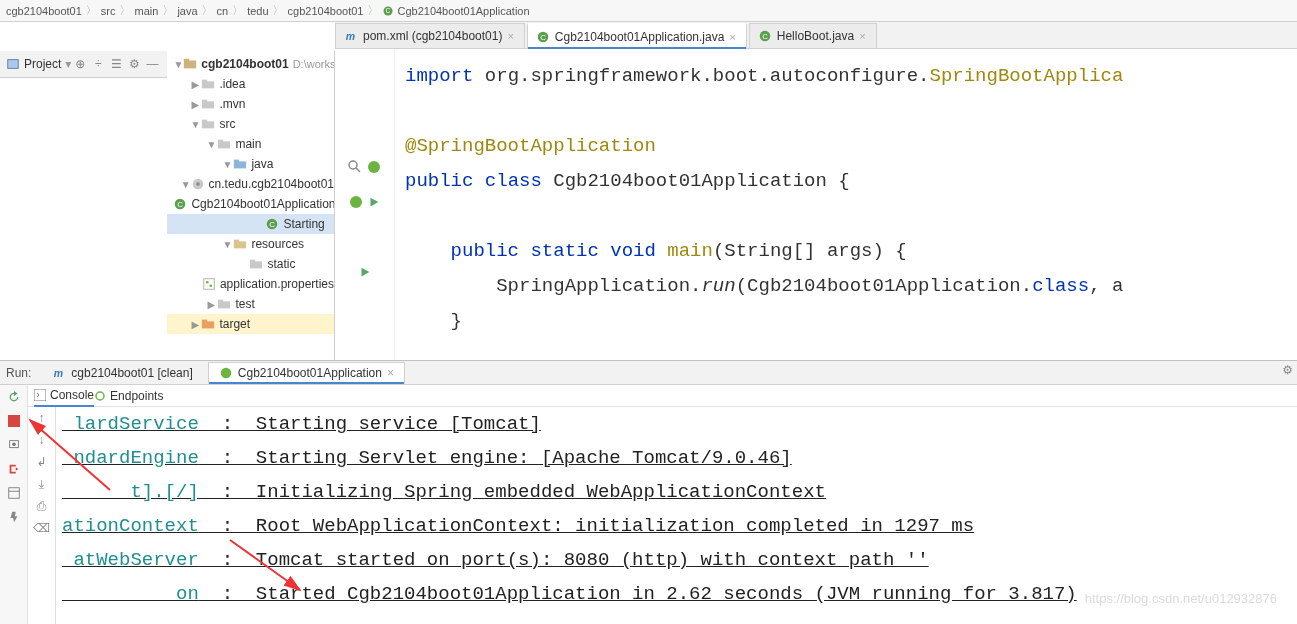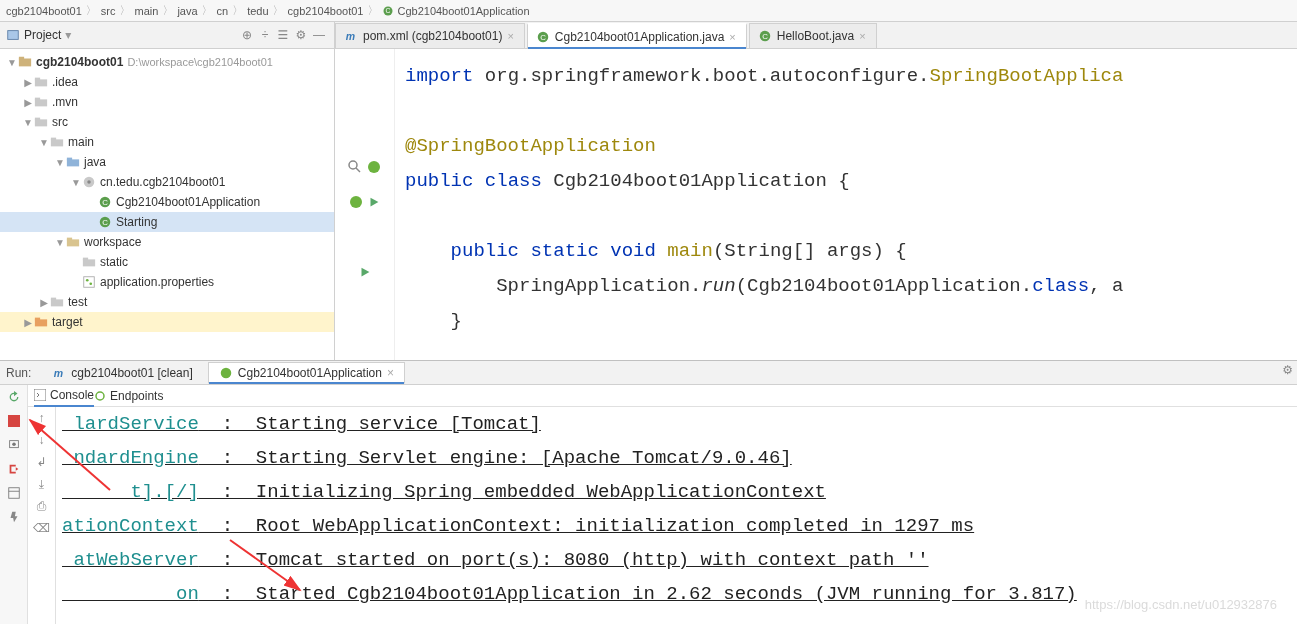--- a/index.html
+++ b/index.html
@@ -2,21 +2,21 @@
 <html><head>
 <meta charset="utf-8">
 <style>
 * { box-sizing: border-box; margin: 0; padding: 0; }
 body { font-family: "Segoe UI", Arial, sans-serif; font-size: 12px; background: #fff; color: #333; width: 1297px; height: 624px; overflow: hidden; position: relative; }
 .breadcrumb { height: 22px; border-bottom: 1px solid #d0d0d0; display: flex; align-items: center; padding: 0 6px; font-size: 11px; color: #555; background: #f7f7f7; }
 .breadcrumb span.sep { color: #aaa; margin: 0 4px; }
 .breadcrumb .crumb { display: flex; align-items: center; gap: 3px; }
 .crumb .ic { width: 12px; height: 12px; }
 .main-area { display: flex; height: 338px; }
-.sidebar { width: 335px; border-right: 1px solid #d0d0d0; display: flex; flex-direction: column; }
+.sidebar { width: 335px; border-right: 1px solid #d0d0d0; display: flex; flex-direction: row; margin-top: 29px; }
 .sidebar-header { height: 27px; background: #f2f2f2; border-bottom: 1px solid #d0d0d0; display: flex; align-items: center; padding: 0 6px; font-size: 12px; }
 .sidebar-header .title { flex: 1; display: flex; align-items: center; gap: 4px; }
 .sidebar-header .tool { width: 18px; text-align: center; color: #888; cursor: pointer; }
 .tree { flex: 1; overflow: auto; font-size: 12px; padding-top: 3px; }
 .tree-row { display: flex; align-items: center; height: 20px; padding-left: 6px; white-space: nowrap; }
 .tree-row.selected { background: #d5e4f5; }
 .arrow { width: 12px; text-align: center; color: #999; font-size: 10px; }
 .indent { display: inline-block; }
 .tree-icon { width: 14px; height: 14px; margin-right: 4px; display: inline-flex; align-items: center; justify-content: center; }
 .tree-label { }
@@ -50,21 +50,21 @@
 .console-tabs { height: 22px; border-bottom: 1px solid #e0e0e0; display: flex; align-items: center; padding-left: 6px; font-size: 12px; }
 .console-tabs .ctab { display: flex; align-items: center; gap: 4px; }
 .console-tabs .ctab.active { border-bottom: 2px solid #4a86cf; height: 22px; }
 .console-body { flex: 1; display: flex; overflow: hidden; }
 .console-toolbar2 { width: 28px; border-right: 1px solid #e0e0e0; display: flex; flex-direction: column; align-items: center; padding-top: 4px; gap: 8px; }
 .log { flex: 1; font-family: Consolas, "Courier New", monospace; font-size: 19px; line-height: 34px; padding-left: 6px; white-space: pre; overflow: hidden; color: #222; text-decoration: underline; }
 .log .src { color: #1f8f8f; }
 .gear-overlay { position: absolute; top: 363px; right: 4px; color: #888; }
 svg { display: block; }
 .arrow-annot { position: absolute; pointer-events: none; }
-.watermark { position: absolute; right: 20px; bottom: 12px; color: rgba(150,150,150,.35); font-size: 13px; }
+.watermark { position: absolute; right: 20px; bottom: 18px; color: rgba(150,150,150,.35); font-size: 13px; }
 </style>
 </head>
 <body>
 
 <div class="breadcrumb">
   <span class="crumb">
       <span>cgb2104boot01</span>
     </span>
     <span class="sep">〉</span>
   <span class="crumb">
@@ -220,21 +220,21 @@
           </div>
           <div class="tree-row">
             <span class="indent" style="width:48px"></span>
             <span class="arrow">▼</span>
             <span class="tree-icon">
               <svg width="14" height="14" viewBox="0 0 16 16">
                 <rect x="1" y="5" width="14" height="8" fill="#d9c48f"></rect>
                 <rect x="1" y="3" width="6" height="3" fill="#d9c48f"></rect>
               </svg>
             </span>
-            <span class="tree-label">workspace</span>
+            <span class="tree-label">resources</span>
           </div>
           <div class="tree-row">
             <span class="indent" style="width:64px"></span>
             <span class="arrow"></span>
             <span class="tree-icon">
               <svg width="14" height="14" viewBox="0 0 16 16">
                 <rect x="1" y="5" width="14" height="8" fill="#c9c9c9"></rect>
                 <rect x="1" y="3" width="6" height="3" fill="#c9c9c9"></rect>
               </svg>
             </span>

